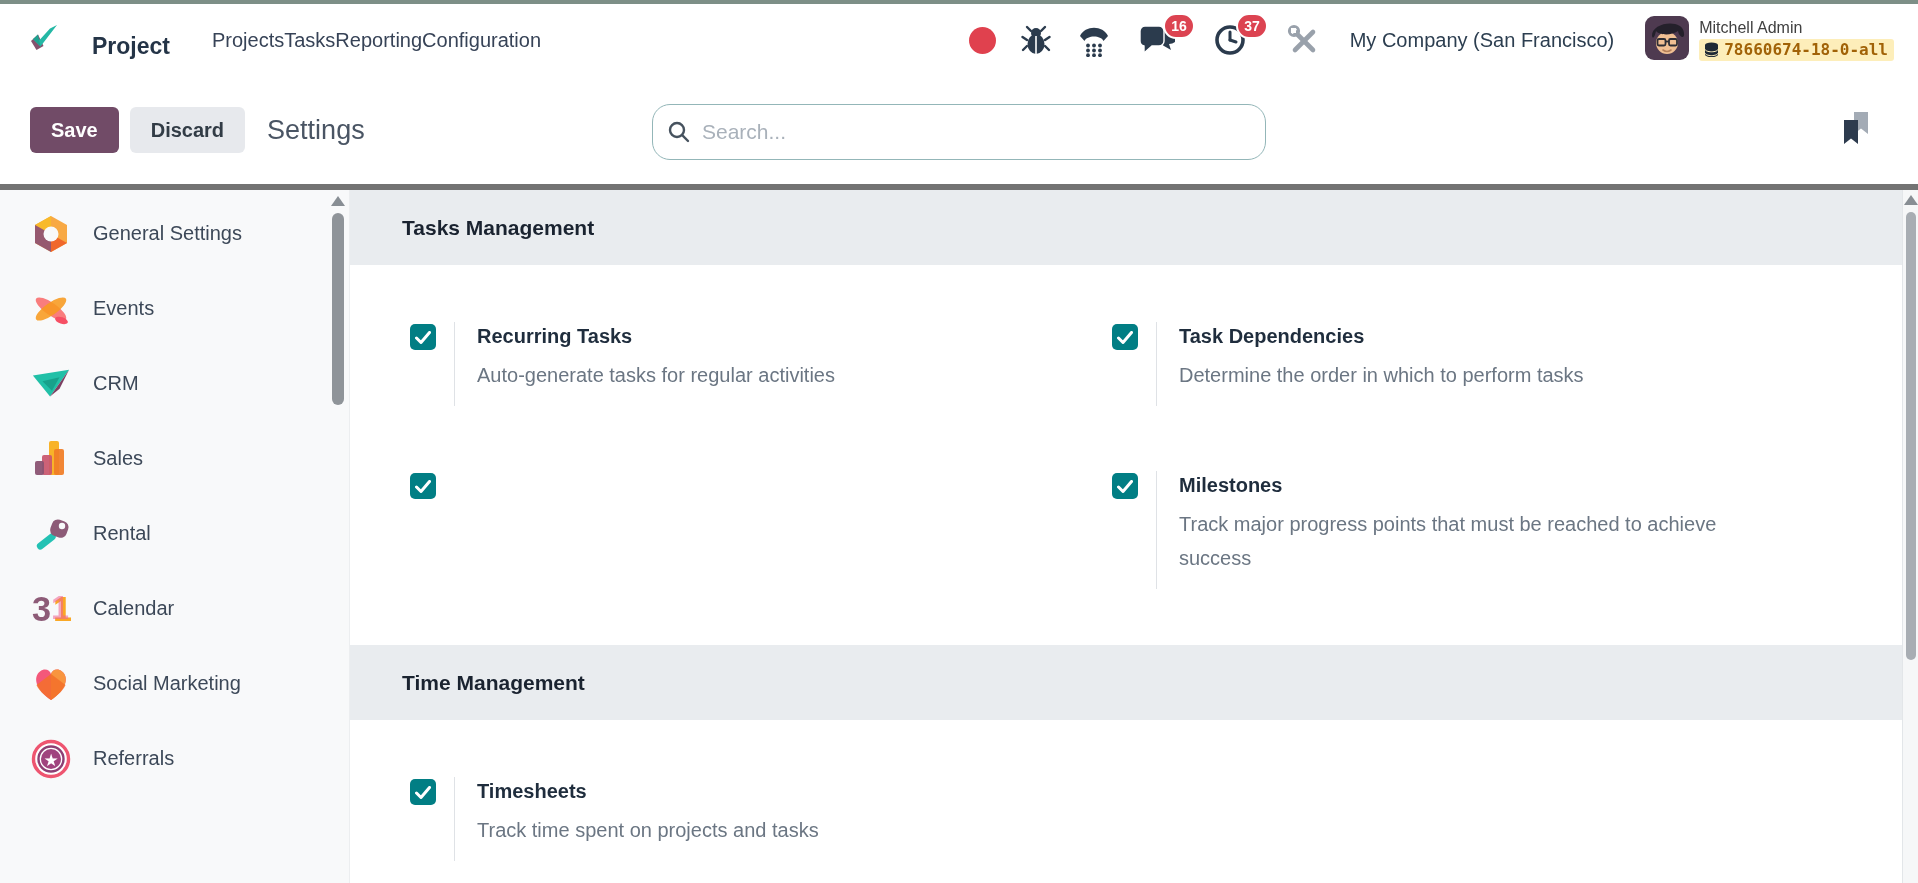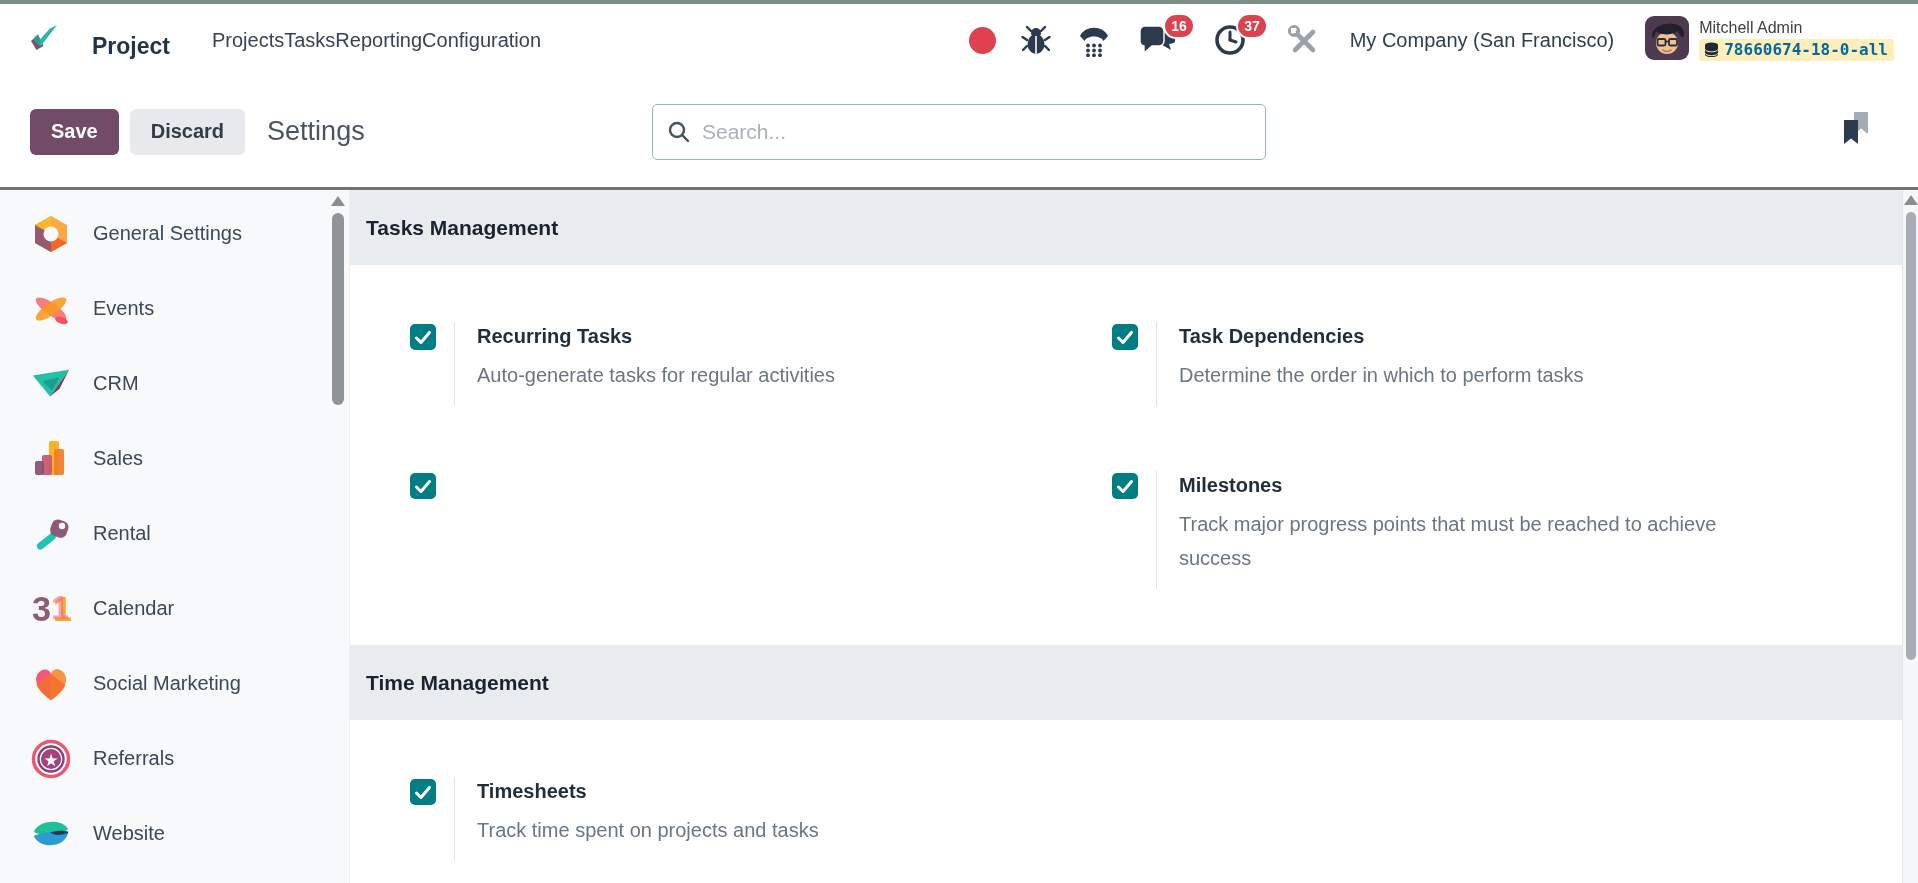--- a/index.html
+++ b/index.html
@@ -22,32 +22,32 @@
   .red-dot { width:27px; height:27px; border-radius:50%; background:#e0414e; }
   .badge { position:absolute; top:-10px; right:-20px; min-width:27px; height:26px; padding:0 6px;
     background:#dc4351; color:#fff; font-size:14px; font-weight:700; border-radius:13px;
     display:flex; align-items:center; justify-content:center; border:2px solid #fff; }
   .company-name { font-size:20px; color:#2c3e50; white-space:nowrap; margin-left:6px; }
   .user-block { display:flex; align-items:center; gap:10px; margin-left:6px; cursor:pointer; }
   .user-texts { display:flex; flex-direction:column; align-items:flex-start; gap:2px; }
   .user-name { font-size:16px; color:#404040; }
   .db-badge { display:flex; align-items:center; gap:5px; background:#fdeeba; border-radius:3px;
     padding:1px 6px 2px 5px; }
-  .db-badge span { font-family:"DejaVu Sans Mono", monospace; font-size:16px; font-weight:700; color:#0369a1; }
+  .db-badge span { font-family:"DejaVu Sans Mono", monospace; font-size:16px; font-weight:700; color:#a16207; }
 
   
   .control-bar { position:absolute; left:0; top:76px; width:100%; height:114px; background:#fff;
-    border-bottom:3px solid #737373; display:flex; align-items:center; padding-left:30px; }
+    border-bottom:6px solid #737373; display:flex; align-items:center; padding-left:30px; }
   .btn { height:46px; padding:0 21px; border:none; border-radius:6px; font-size:20px; font-weight:700;
     cursor:pointer; font-family:"Liberation Sans", sans-serif; }
   .btn-save { background:#714B67; color:#fff; }
   .btn-discard { background:#e7e9ed; color:#323c46; margin-left:11px; }
   .page-title { font-size:27px; color:#4a5564; margin-left:22px; }
   .searchbox { position:absolute; left:652px; top:28px; width:614px; height:56px;
-    border:1px solid #93b6b8; border-radius:5px; background:#fff; display:flex; align-items:center;
+    border:1px solid #93b6b8; border-radius:18px; background:#fff; display:flex; align-items:center;
     padding:0 14px; gap:11px; }
   .searchbox input { border:none; outline:none; flex:1; font-size:21px; color:#374151;
     font-family:"Liberation Sans", sans-serif; background:transparent; }
   .searchbox input::placeholder { color:#a9b1ba; }
   .bookmark-wrap { position:absolute; right:46px; top:34px; cursor:pointer; }
 
   
   .body-row { position:absolute; left:0; top:190px; width:100%; height:693px; }
 
   
@@ -57,21 +57,21 @@
   .side-icon { width:40px; height:40px; margin-left:31px; flex:0 0 auto; display:flex;
     align-items:center; justify-content:center; }
   .side-label { margin-left:22px; font-size:20px; color:#3c4858; white-space:nowrap; }
   .side-scroll { position:absolute; right:3px; top:0; width:16px; height:100%; }
   .scroll-arrow { width:0; height:0; border-left:7px solid transparent; border-right:7px solid transparent;
     border-bottom:10px solid #888e94; margin:6px auto 0 auto; }
   .side-thumb { position:absolute; top:23px; left:2px; width:12px; height:192px; background:#8f9499; border-radius:6px; }
 
   
   .content { position:absolute; left:350px; top:0; right:16px; height:100%; background:#fff; overflow:hidden; }
-  .section-band { height:75px; background:#e9ecef; display:flex; align-items:center; padding-left:16px; }
+  .section-band { height:75px; background:#e9ecef; display:flex; align-items:center; padding-left:52px; }
   .section-title { font-size:21px; font-weight:700; color:#1a2330; }
   .opt-grid { display:grid; grid-template-columns:702px 1fr; padding:57px 30px 56px 60px; row-gap:65px; }
   .opt { display:flex; align-items:flex-start; }
   .checkbox { width:26px; height:26px; border-radius:5px; background:#017e84; flex:0 0 auto;
     display:flex; align-items:center; justify-content:center; cursor:pointer; margin-top:2px; }
   .opt-body { margin-left:18px; border-left:1px solid #dfe2e6; padding:1px 0 14px 22px; }
   .opt-label { font-size:20px; font-weight:600; color:#1f2d3d; line-height:27px; }
   .opt-desc { font-size:20px; color:#6b7683; line-height:34px; margin-top:8px; max-width:590px; }
   .opt-link { display:flex; align-items:center; gap:11px; margin-top:44px; color:#017e84;
     font-size:20px; font-weight:700; cursor:pointer; text-decoration:none; }
@@ -313,30 +313,20 @@
           <svg width="40" height="40" viewBox="0 0 40 40">
             <circle cx="20" cy="20" r="17.5" fill="#fff" stroke="#ee5570" stroke-width="3.4"></circle>
             <circle cx="20" cy="20" r="12.5" fill="none" stroke="#8d3f74" stroke-width="2.4"></circle>
             <circle cx="20" cy="20" r="10" fill="#a0447e"></circle>
             <text x="20" y="26.5" text-anchor="middle" font-size="17" fill="#fff">★</text>
           </svg>
         </span>
         <span class="side-label">Referrals</span>
       </div>
 
-      <div class="side-item">
-        <span class="side-icon">
-          <svg width="42" height="38" viewBox="0 0 42 38">
-            <path d="M3 17 C7 4 33 2 39 14 C30 21 11 22 3 17 Z" fill="#1ec198"></path>
-            <path d="M3 21 C11 17 30 16 39 18 C35 34 9 35 3 21 Z" fill="#2e9ad0"></path>
-            <path d="M20 17.5 C26 15.5 34 15 39 16.5 L39 18 C30 21 24 20.5 20 17.5 Z" fill="#1f3a63"></path>
-          </svg>
-        </span>
-        <span class="side-label">Website</span>
-      </div>
 
       <div class="side-scroll">
         <div class="scroll-arrow"></div>
         <div class="side-thumb"></div>
       </div>
     </div>
 
     <div class="content">
 
       <div class="section-band">

